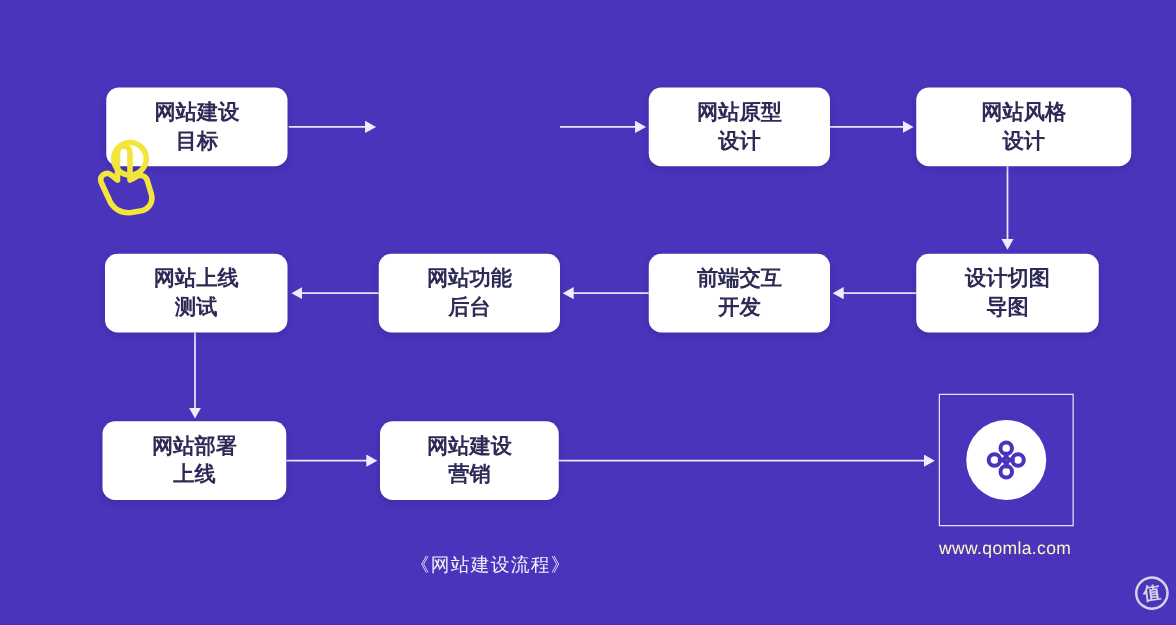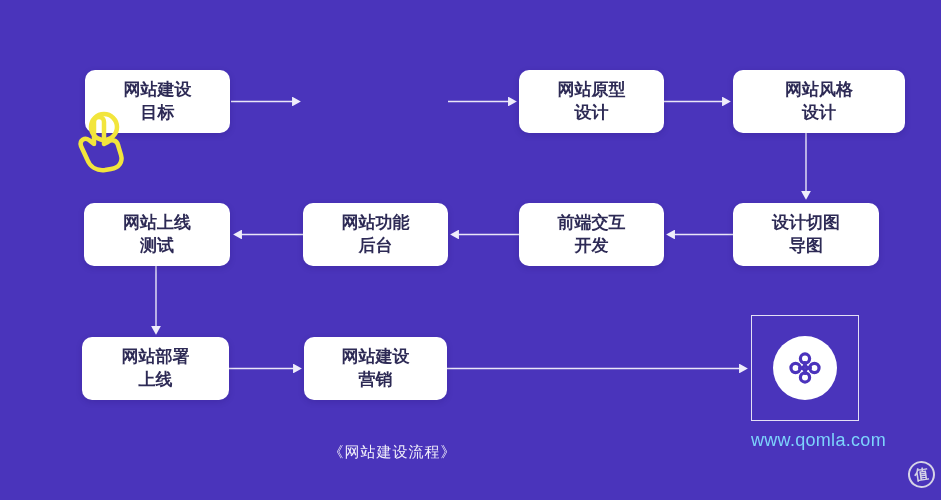--- a/index.html
+++ b/index.html
@@ -31,21 +31,21 @@
     position:absolute;left:751px;top:315px;width:106px;height:104px;
     border:1.5px solid rgba(255,255,255,.85);
     display:flex;align-items:center;justify-content:center;
   }
   .logo-circle{
     width:64px;height:64px;border-radius:50%;background:#FFFFFF;
     display:flex;align-items:center;justify-content:center;
   }
   .logo-url{
     position:absolute;left:751px;top:430px;width:106px;text-align:right;
-    color:#7dd3fc;font-size:18px;letter-spacing:.3px;
+    color:#fef9c3;font-size:14px;letter-spacing:.3px;
   }
   .caption{
     position:absolute;left:0;top:443px;width:785px;text-align:center;
     color:#F1EFFA;font-size:15px;font-weight:500;letter-spacing:1px;
   }
   .watermark{
     position:absolute;right:6px;bottom:12px;display:flex;align-items:center;gap:11px;
     color:#E2E1EB;opacity:.92;
   }
   .wm-badge{

